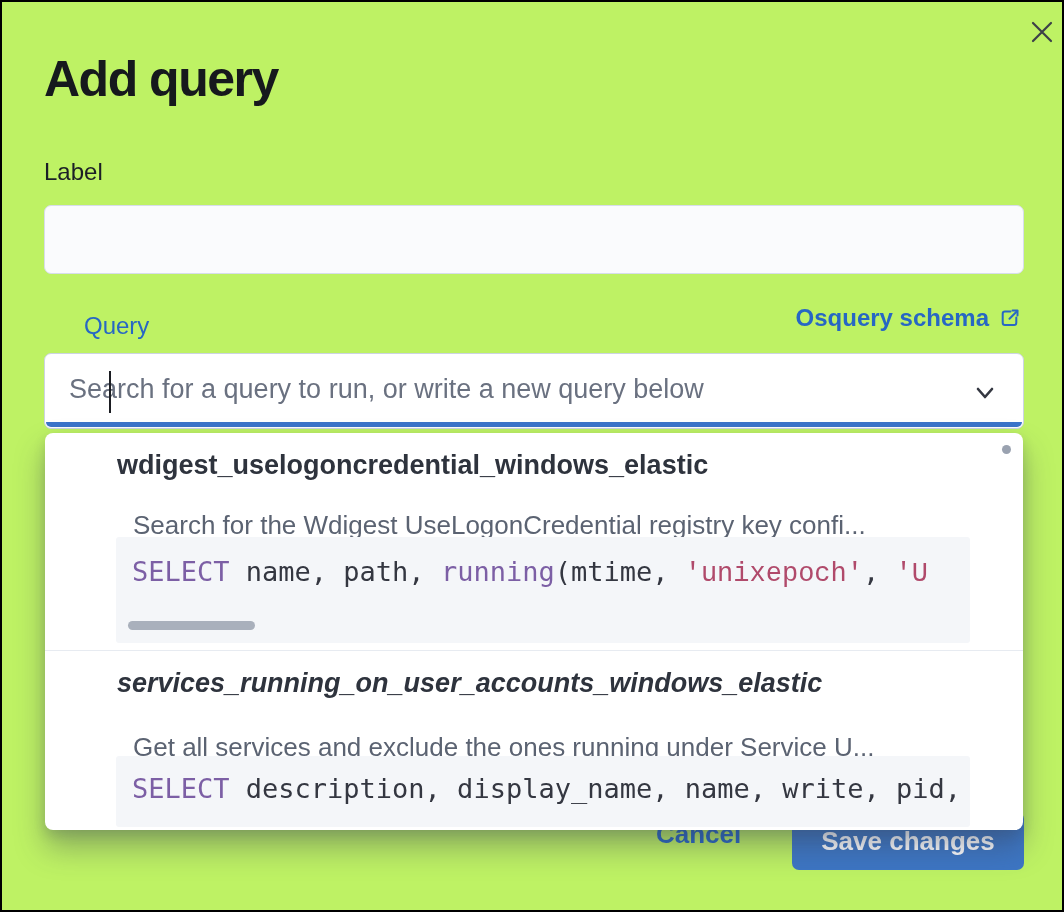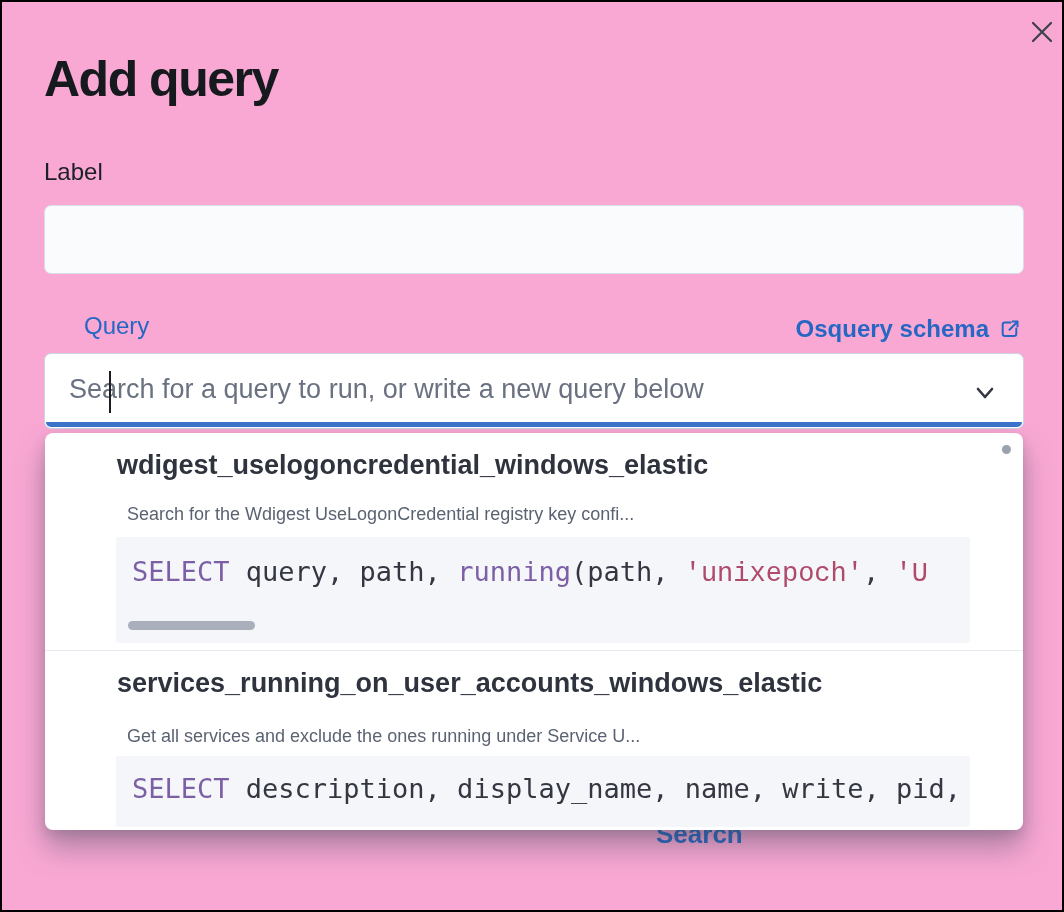--- a/index.html
+++ b/index.html
@@ -1,19 +1,19 @@
 <!DOCTYPE html>
 <html><head>
 <meta charset="utf-8">
 <style>
   html,body{margin:0;padding:0;background:#ffffff;}
   *{box-sizing:border-box;}
   body{font-family:"Liberation Sans","DejaVu Sans",sans-serif;}
   .frame{
-    position:relative;width:1064px;height:912px;background:#f9a8d4;
+    position:relative;width:1064px;height:912px;background:#bef264;
     border:2px solid #000;overflow:hidden;
   }
   
   .modal-title{
     position:absolute;left:42px;top:48px;margin:0;
     font-size:50px;font-weight:700;letter-spacing:-1.5px;color:#16191d;
   }
   .close-btn{
     position:absolute;left:1022px;top:12px;width:36px;height:36px;
     background:none;border:none;padding:4px;cursor:pointer;
@@ -24,21 +24,21 @@
   }
   .label-caption{top:156px;}
   .label-input{
     position:absolute;left:42px;top:203px;width:980px;height:69px;
     background:#fafbfd;border:1px solid #d7ddea;border-radius:7px;
     font-size:27px;color:#343741;padding:0 20px;outline:none;
   }
   
   .query-caption{top:310px;color:#2767c4;margin-left:40px;}
   .schema-link{
-    position:absolute;right:40px;top:313px;display:flex;align-items:center;gap:9px;
+    position:absolute;right:40px;top:302px;display:flex;align-items:center;gap:9px;
     font-size:24px;font-weight:700;color:#2767c4;text-decoration:none;
   }
   
   .combobox{
     position:absolute;left:42px;top:351px;width:980px;height:76px;
     background:#ffffff;border:1px solid #ccd4e2;border-radius:7px;
   }
   .combo-input{
     position:absolute;left:2px;top:2px;right:64px;height:66px;border:none;outline:none;
     background:transparent;font-family:"Liberation Sans","DejaVu Sans",sans-serif;
@@ -62,22 +62,22 @@
   .v-scroll-thumb{
     position:absolute;right:12px;top:12px;width:9px;height:9px;border-radius:50%;
     background:#9aa2b0;
   }
   .option{position:absolute;left:0;right:0;cursor:pointer;}
   .option-title{
     position:absolute;left:72px;margin:0;white-space:nowrap;
     font-size:27px;font-weight:700;color:#2e333d;
   }
   .option-desc{
-    position:absolute;left:72px;margin:10px;white-space:nowrap;
-    font-size:18px;color:#5b6372;
+    position:absolute;left:72px;margin:16px;white-space:nowrap;
+    font-size:26px;color:#5b6372;
   }
   .code-block{
     position:absolute;left:71px;width:854px;background:#f4f6f9;border-radius:3px;
     overflow:hidden;
   }
   .code-line{
     position:absolute;left:16px;top:19px;right:0;white-space:pre;overflow:hidden;
     font-family:"DejaVu Sans Mono","Liberation Mono",monospace;
     font-size:27px;color:#343741;
   }
@@ -88,21 +88,21 @@
     position:absolute;left:12px;bottom:13px;width:127px;height:9px;border-radius:5px;
     background:#a9b0bc;
   }
   .option-divider{
     position:absolute;left:0;top:217px;width:100%;height:1px;background:#e7ebf1;
   }
   
   .opt-1 .option-title{top:17px;}
   .opt-1 .option-desc{top:61px;}
   .opt-1 .code-block{top:104px;height:106px;}
-  .opt-2 .option-title{top:235px;}
+  .opt-2 .option-title{top:235px;font-style:italic;}
   .opt-2 .option-desc{top:283px;}
   .opt-2 .code-block{top:323px;height:71px;}
   .opt-2 .code-line{top:17px;}
   
   .cancel-btn{
     position:absolute;left:648px;top:816px;background:none;border:none;cursor:pointer;
     font-family:inherit;font-size:26px;font-weight:700;color:#2767c4;z-index:1;
   }
   .save-btn{
     position:absolute;left:790px;top:810px;width:232px;height:58px;z-index:1;
@@ -145,31 +145,32 @@
     <div class="focus-bar"></div>
   </div>
 
   <div class="dropdown-panel" role="listbox">
     <div class="v-scroll-thumb"></div>
 
     <div class="option opt-1" role="option">
       <p class="option-title">wdigest_uselogoncredential_windows_elastic</p>
       <p class="option-desc">Search for the Wdigest UseLogonCredential registry key confi...</p>
       <div class="code-block">
-        <div class="code-line"><span class="tok-keyword">SELECT</span><span class="tok-plain"> query, path, </span><span class="tok-keyword">running</span><span class="tok-plain">(path, </span><span class="tok-string">'unixepoch'</span><span class="tok-plain">, </span><span class="tok-string">'U</span></div>
+        <div class="code-line"><span class="tok-keyword">SELECT</span><span class="tok-plain"> name, path, </span><span class="tok-keyword">running</span><span class="tok-plain">(mtime, </span><span class="tok-string">'unixepoch'</span><span class="tok-plain">, </span><span class="tok-string">'U</span></div>
         <div class="h-scroll-thumb"></div>
       </div>
     </div>
 
     <div class="option-divider"></div>
 
     <div class="option opt-2" role="option">
       <p class="option-title">services_running_on_user_accounts_windows_elastic</p>
       <p class="option-desc">Get all services and exclude the ones running under Service U...</p>
       <div class="code-block">
         <div class="code-line"><span class="tok-keyword">SELECT</span><span class="tok-plain"> description, display_name, name, write, pid,</span></div>
       </div>
     </div>
   </div>
 
-  <button class="cancel-btn">Search</button>
+  <button class="cancel-btn">Cancel</button>
+  <button class="save-btn">Save changes</button>
 
 </div>
 
 </body></html>

